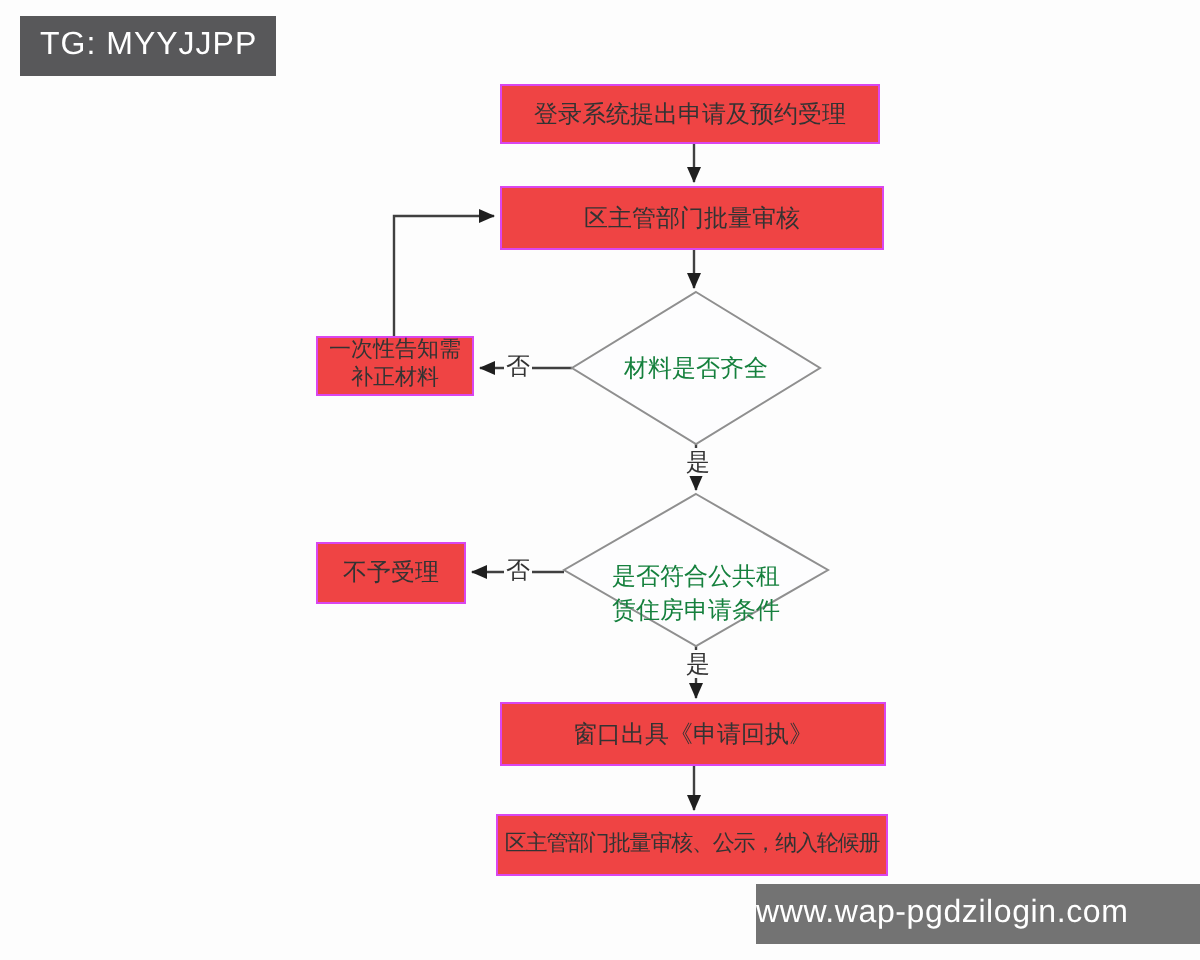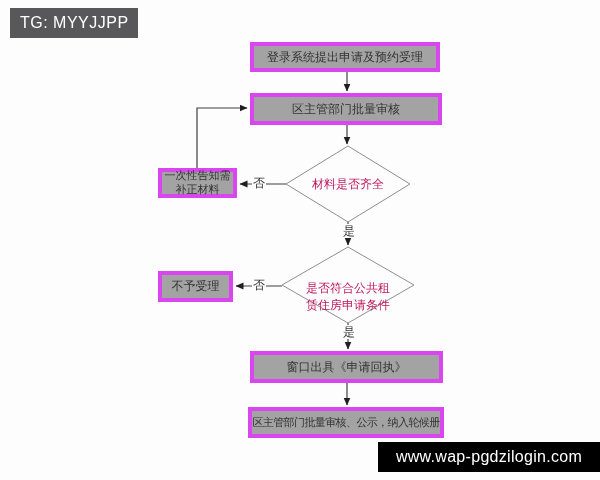--- a/index.html
+++ b/index.html
@@ -17,50 +17,49 @@
     position:absolute;left:10px;top:8px;
     width:128px;height:30px;
     background:#58585a;color:#ffffff;
     font-size:16px;line-height:30px;
     padding-left:10px;box-sizing:border-box;
     letter-spacing:.5px;
   }
   .url-bar{
     position:absolute;left:378px;top:442px;
     width:222px;height:30px;
-    background:#000000;color:#ffffff;
+    background:#737373;color:#ffffff;
     font-size:16px;line-height:30px;
-    text-align:center;
     letter-spacing:.3px;
   }
   .wires{
     position:absolute;left:0;top:0;width:600px;height:480px;
     pointer-events:none;
   }
   .node{
     position:absolute;box-sizing:border-box;
-    border:4px solid #d946ef;
-    background:#a3a3a3;
+    border:1px solid #d946ef;
+    background:#ef4444;
     color:#333333;
     font-size:12px;
     display:flex;align-items:center;justify-content:center;
     text-align:center;
     line-height:1.25;
     word-break:break-all;
   }
   .node-login  {left:250px;top:42px; width:190px;height:30px;}
   .node-window {left:250px;top:93px; width:192px;height:32px;}
   .node-notify {left:158px;top:168px;width:79px; height:30px;font-size:11px;padding:0 2px;}
   .node-reject {left:158px;top:271px;width:75px; height:31px;}
   .node-receipt{left:250px;top:351px;width:193px;height:32px;}
   .node-final  {left:248px;top:407px;width:196px;height:31px;font-size:11px;letter-spacing:-.6px;font-family:Liberation Serif, serif;}
   .diamond-label{
     position:absolute;box-sizing:border-box;
     display:flex;align-items:center;justify-content:center;
-    text-align:center;color:#be185d;font-size:12px;line-height:1.4;
+    text-align:center;color:#15803d;font-size:12px;line-height:1.4;
     word-break:break-all;
   }
   .diamond-label-1{left:286px;top:146px;width:124px;height:76px;}
   .diamond-label-2{left:282px;top:259px;width:132px;height:76px;}
   .diamond-label-2 span{display:block;width:90px;}
   .edge-label{
     position:absolute;
     font-size:12px;color:#333333;
     background:#fdfdfd;
     padding:0 1px;line-height:14px;

